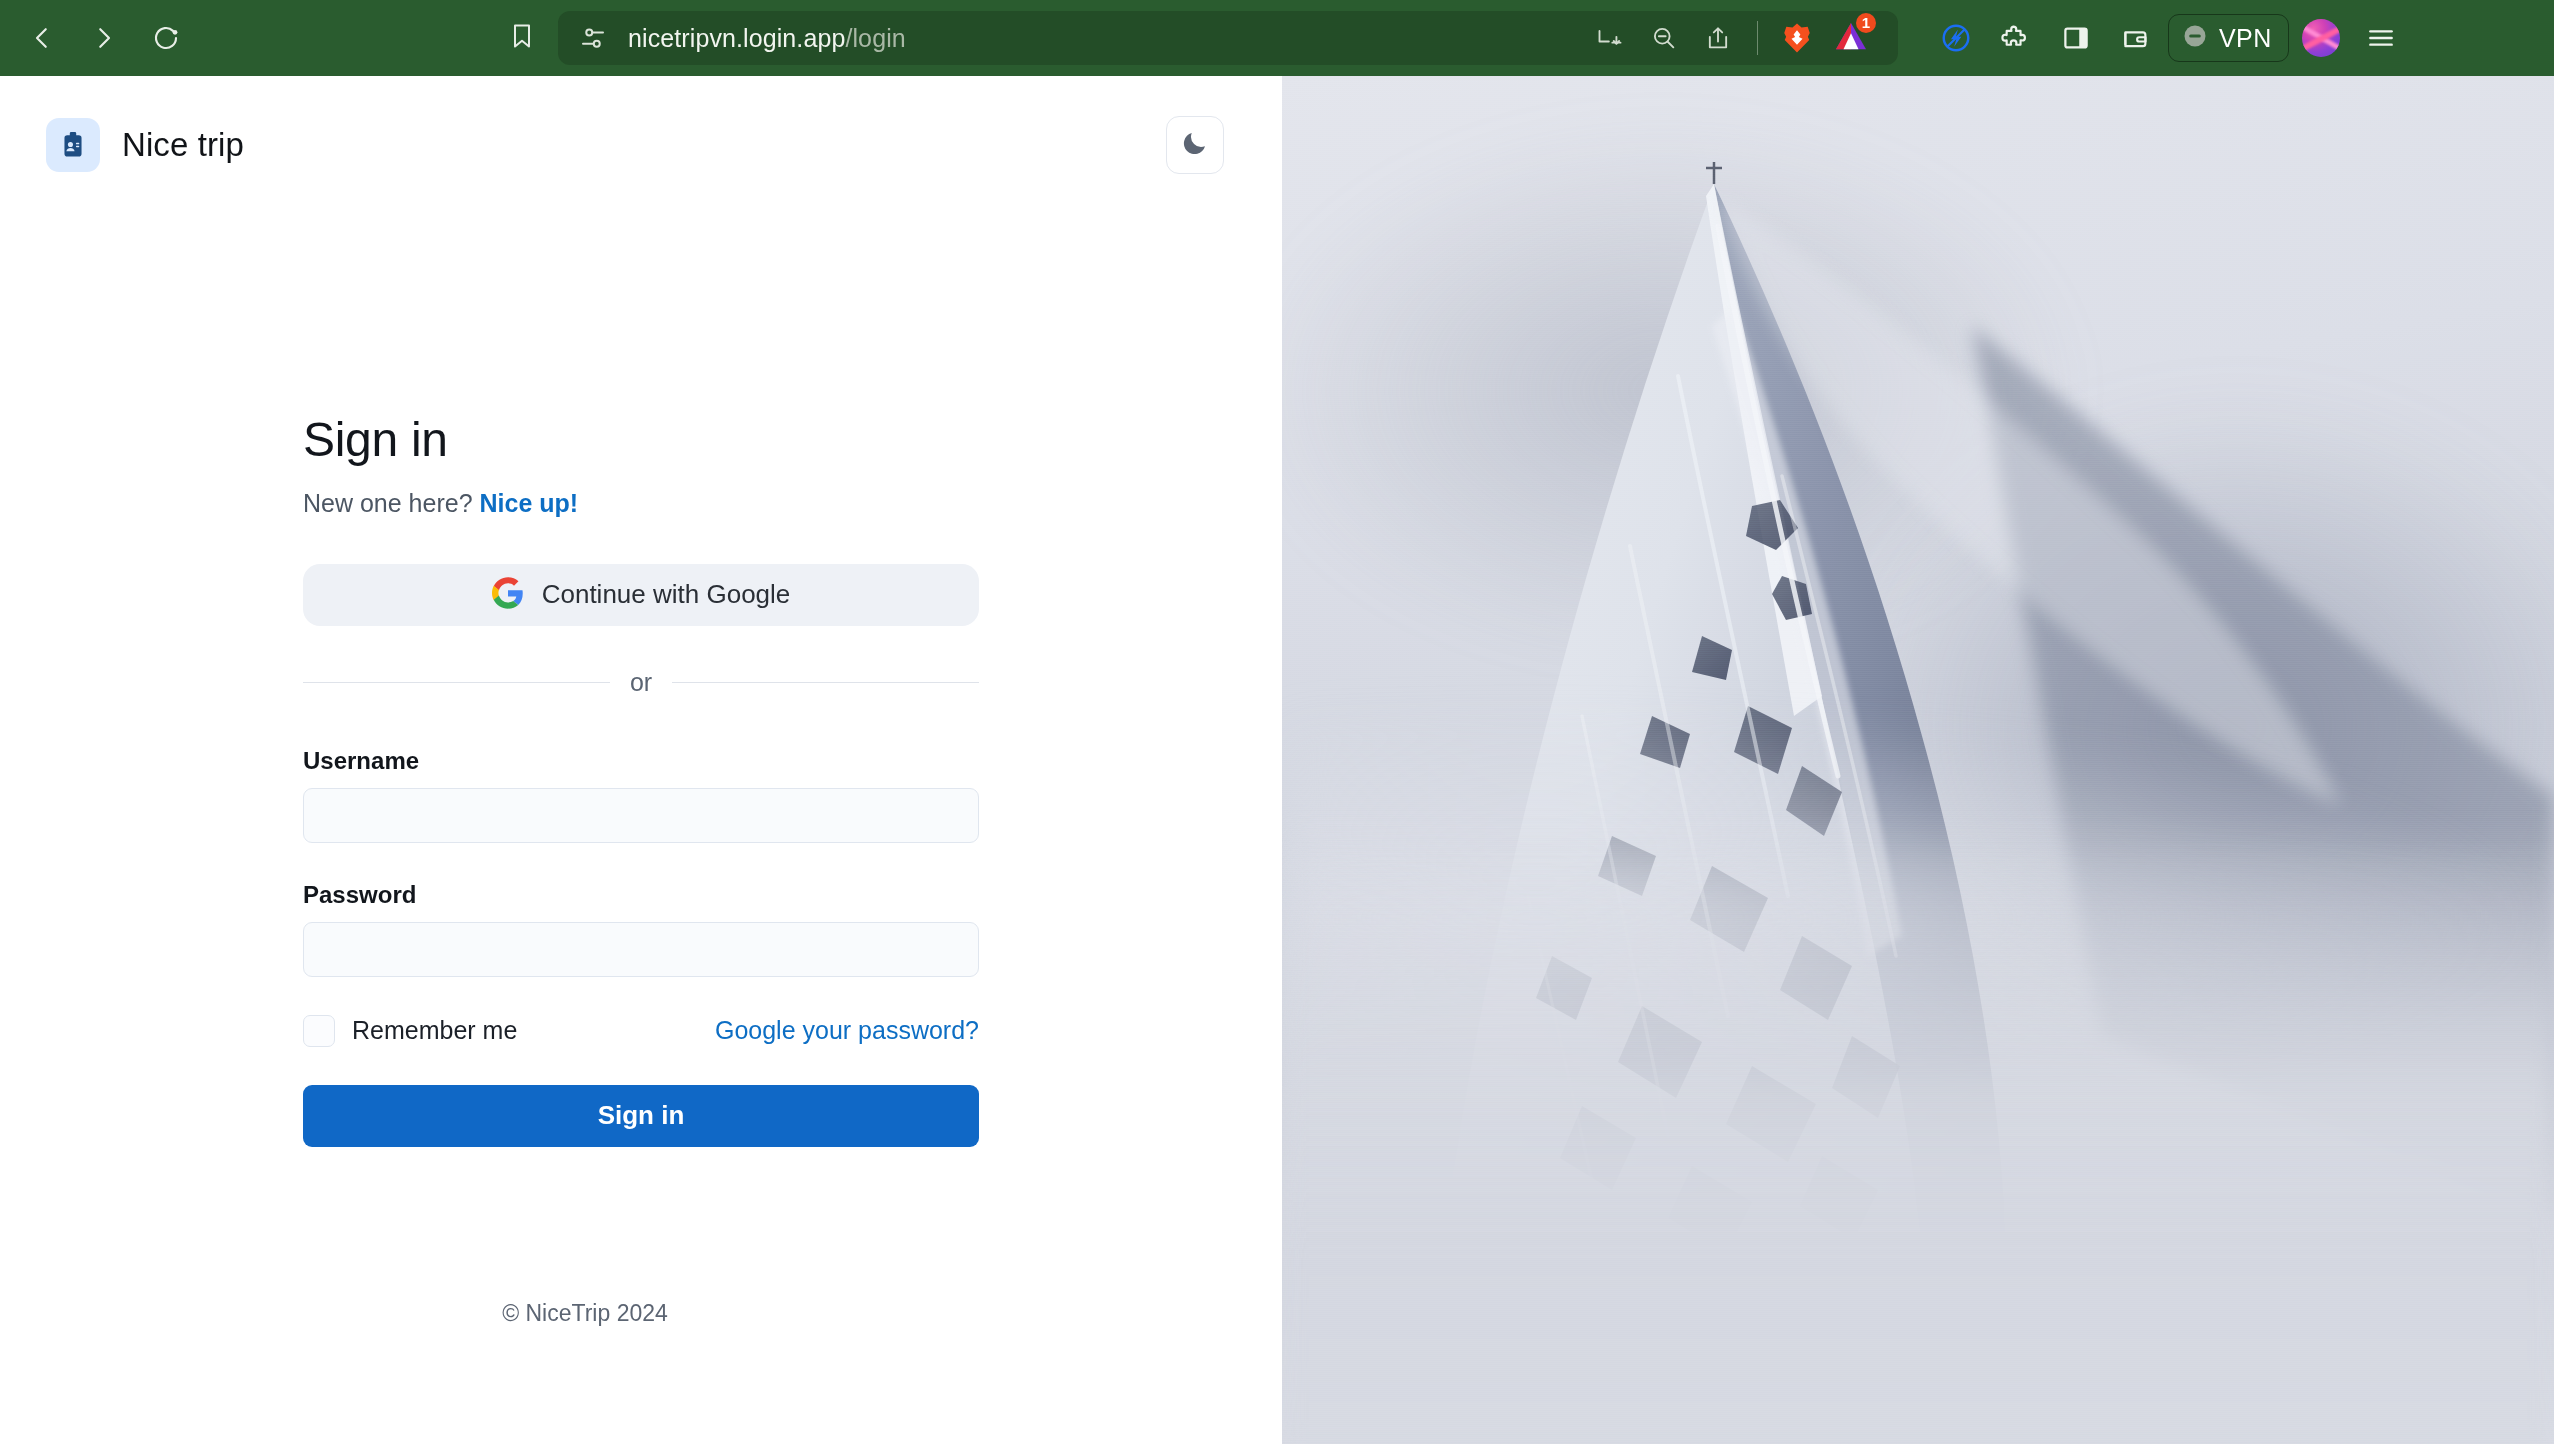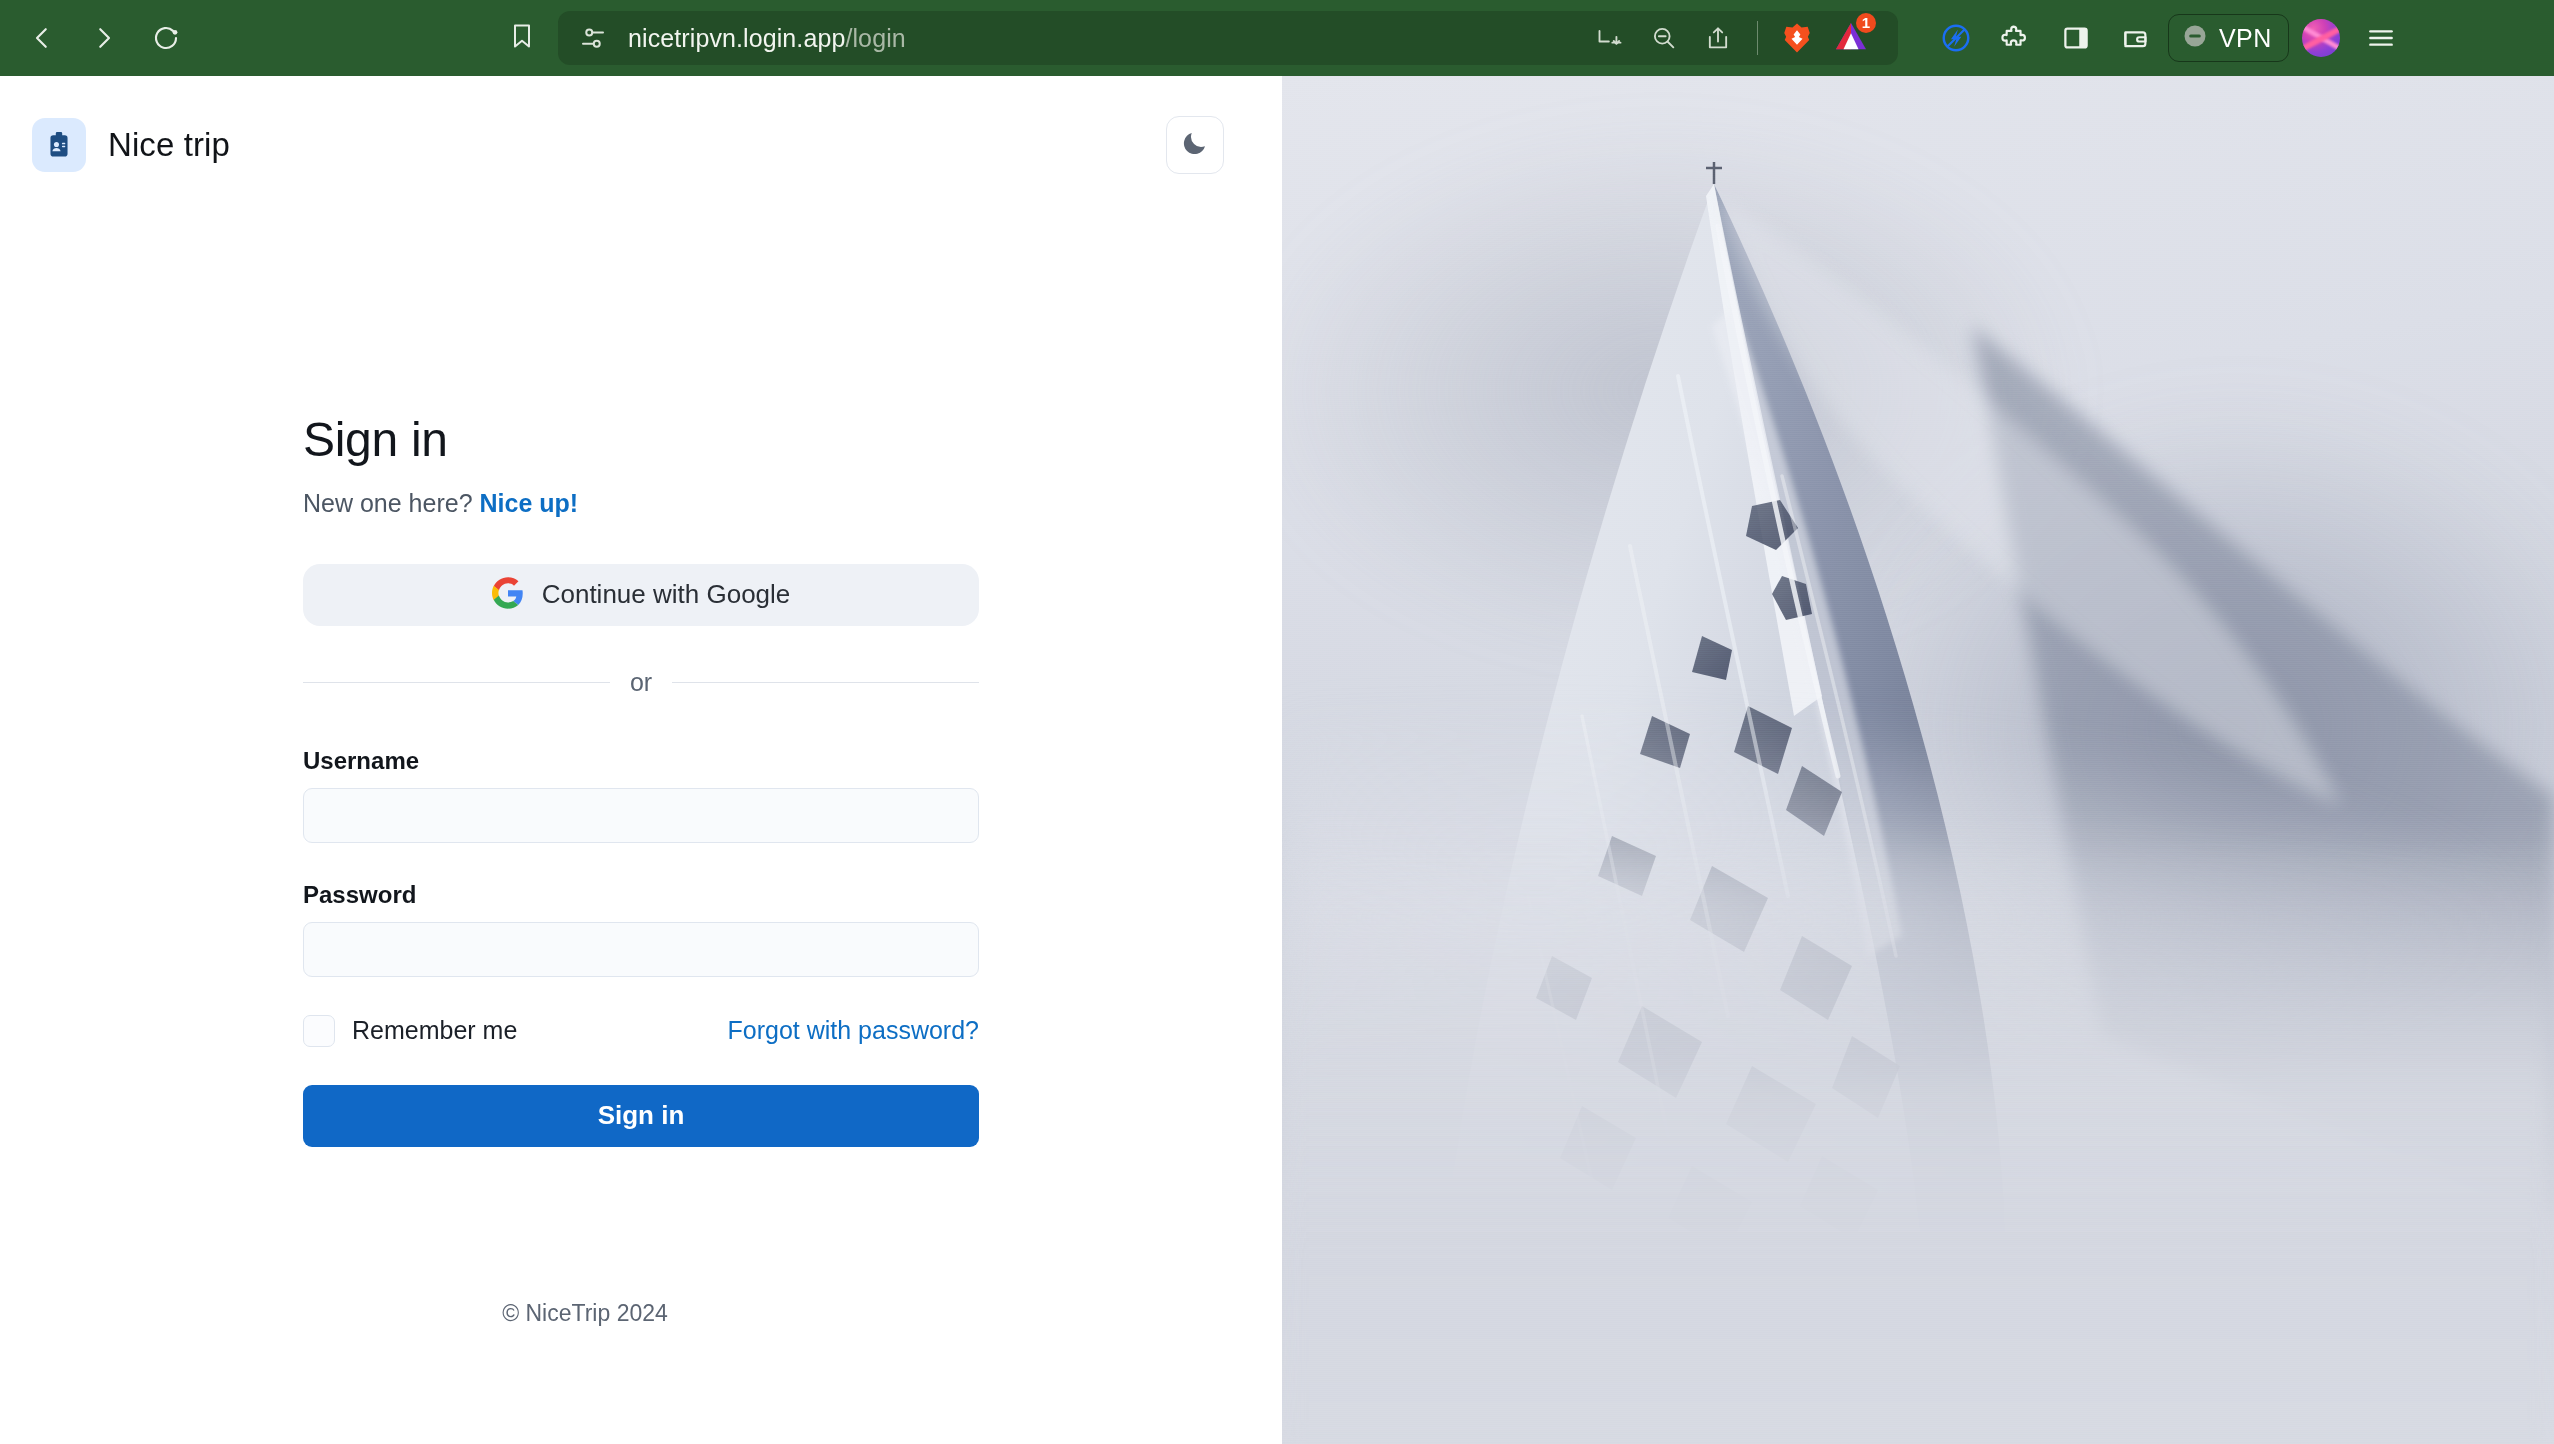--- a/index.html
+++ b/index.html
@@ -102,21 +102,21 @@
     flex: 0 0 1282px;
   }
   .right-pane {
     flex: 1 1 auto; height: 1368px;
     position: relative; overflow: hidden;
     background: #cfd3dd;
   }
 
   
   .brand {
-    position: absolute; left: 32px; top: 42px;
+    position: absolute; left: 46px; top: 42px;
     display: flex; align-items: center; gap: 22px;
   }
   .brand-logo {
     width: 54px; height: 54px; border-radius: 13px;
     background: #dbeafe;
     display: flex; align-items: center; justify-content: center;
   }
   .brand-name { font-size: 33px; color: #111418; letter-spacing: .1px; }
 
   .theme-toggle {
@@ -457,21 +457,21 @@
       <div class="field">
         <label class="field-label">Password</label>
         <input class="field-input" type="password" placeholder="" style="">
       </div>
 
       <div class="options-row">
         <label class="remember">
           <span class="checkbox"></span>
           <span class="remember-label">Remember me</span>
         </label>
-        <a class="forgot">Forgot with password?</a>
+        <a class="forgot">Google your password?</a>
       </div>
 
       <button class="signin-btn">Sign in</button>
     </div>
 
     <div class="footer">© NiceTrip 2024</div>
   </div>
 
   <div class="right-pane">
     <div class="scene">

